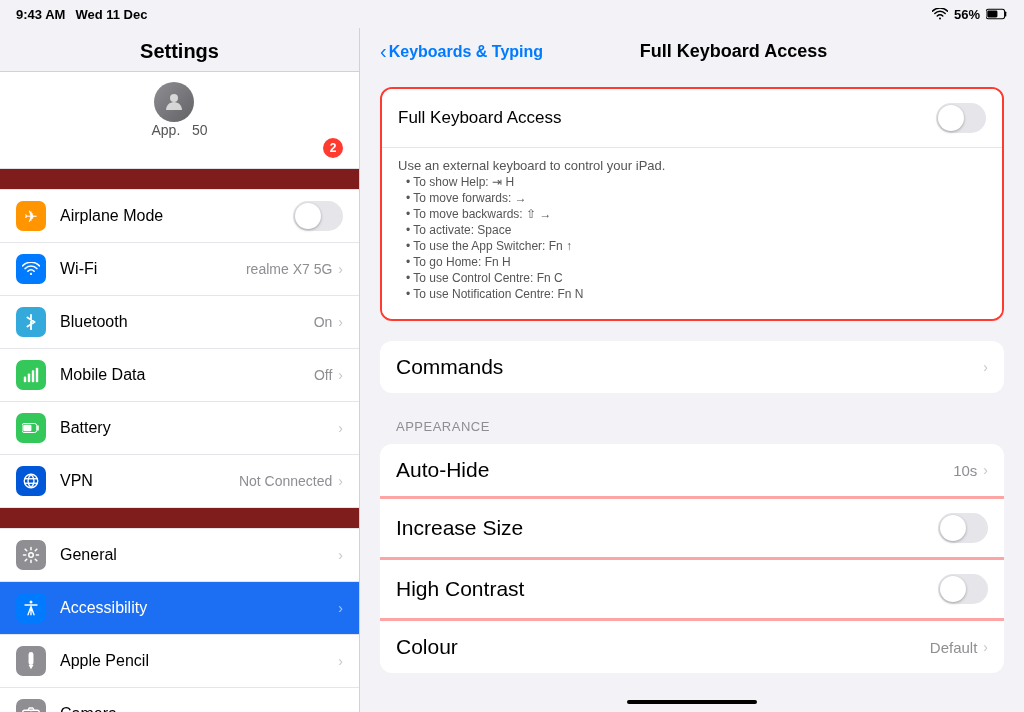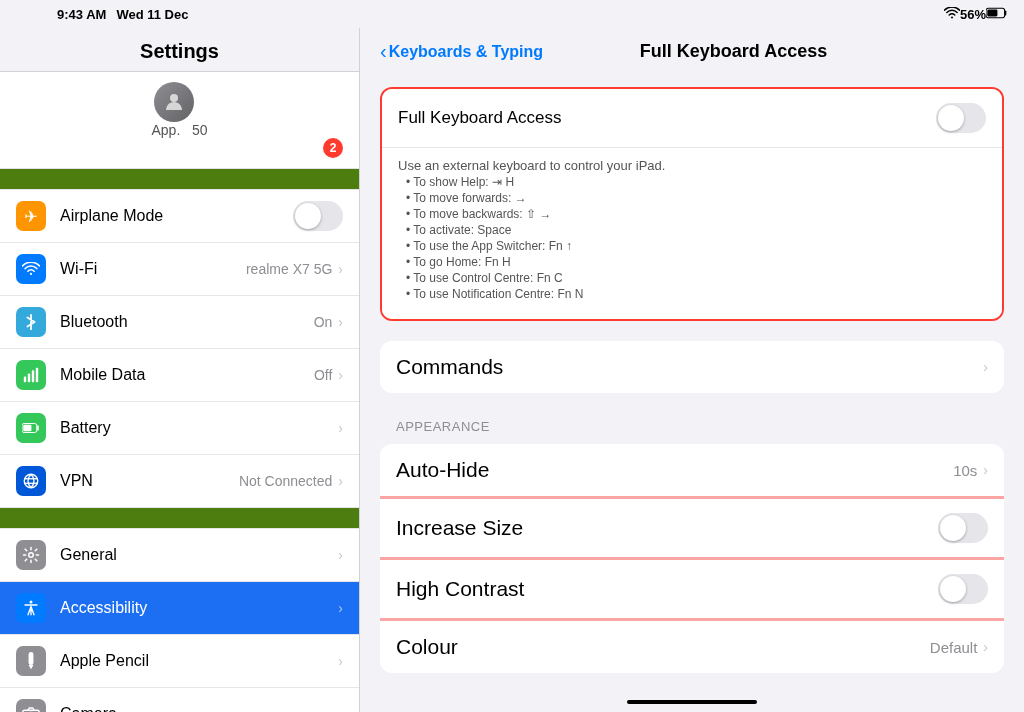--- a/index.html
+++ b/index.html
@@ -15,36 +15,35 @@
 
     
     .status-bar {
       display: flex;
       align-items: center;
       justify-content: space-between;
       background: #f2f2f7;
       padding: 0 16px;
       height: 28px;
       flex-shrink: 0;
-      margin-left: 41px;
     }
     .status-left { font-size: 13px; font-weight: 600; color: #000; display: flex; gap: 10px; }
-    .status-right { display: flex; font-size: 13px; font-weight: 600; color: #000; }
+    .status-right { display: flex; align-items: center; gap: 6px; font-size: 13px; font-weight: 600; color: #000; }
 
     
     .main-layout {
       display: flex;
       flex: 1;
       overflow: hidden;
     }
 
     
     .sidebar {
       width: 360px;
-      background: #4d7c0f;
+      background: #7f1d1d;
       flex-shrink: 0;
       overflow-y: auto;
       border-right: 1px solid #d1d1d6;
     }
 
     .sidebar-header {
       text-align: center;
       padding: 12px 16px 8px;
       font-size: 20px;
       font-weight: 700;

